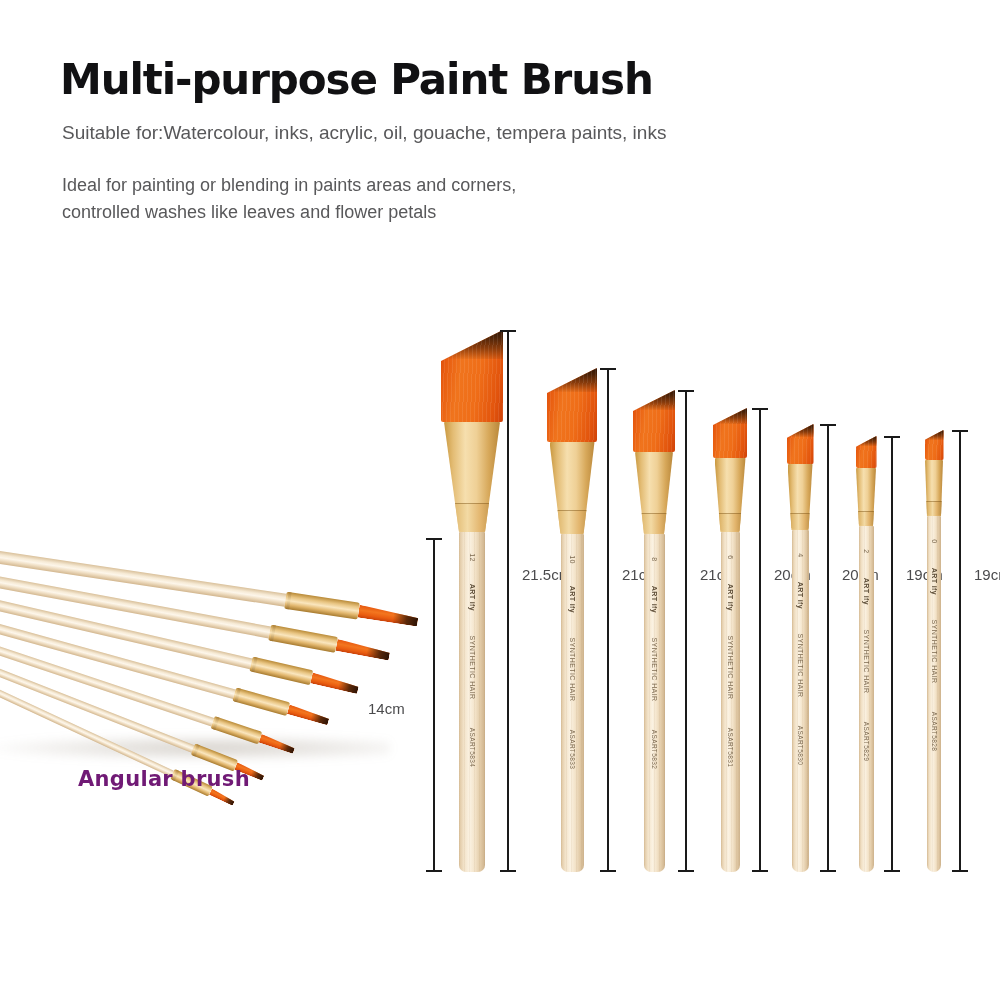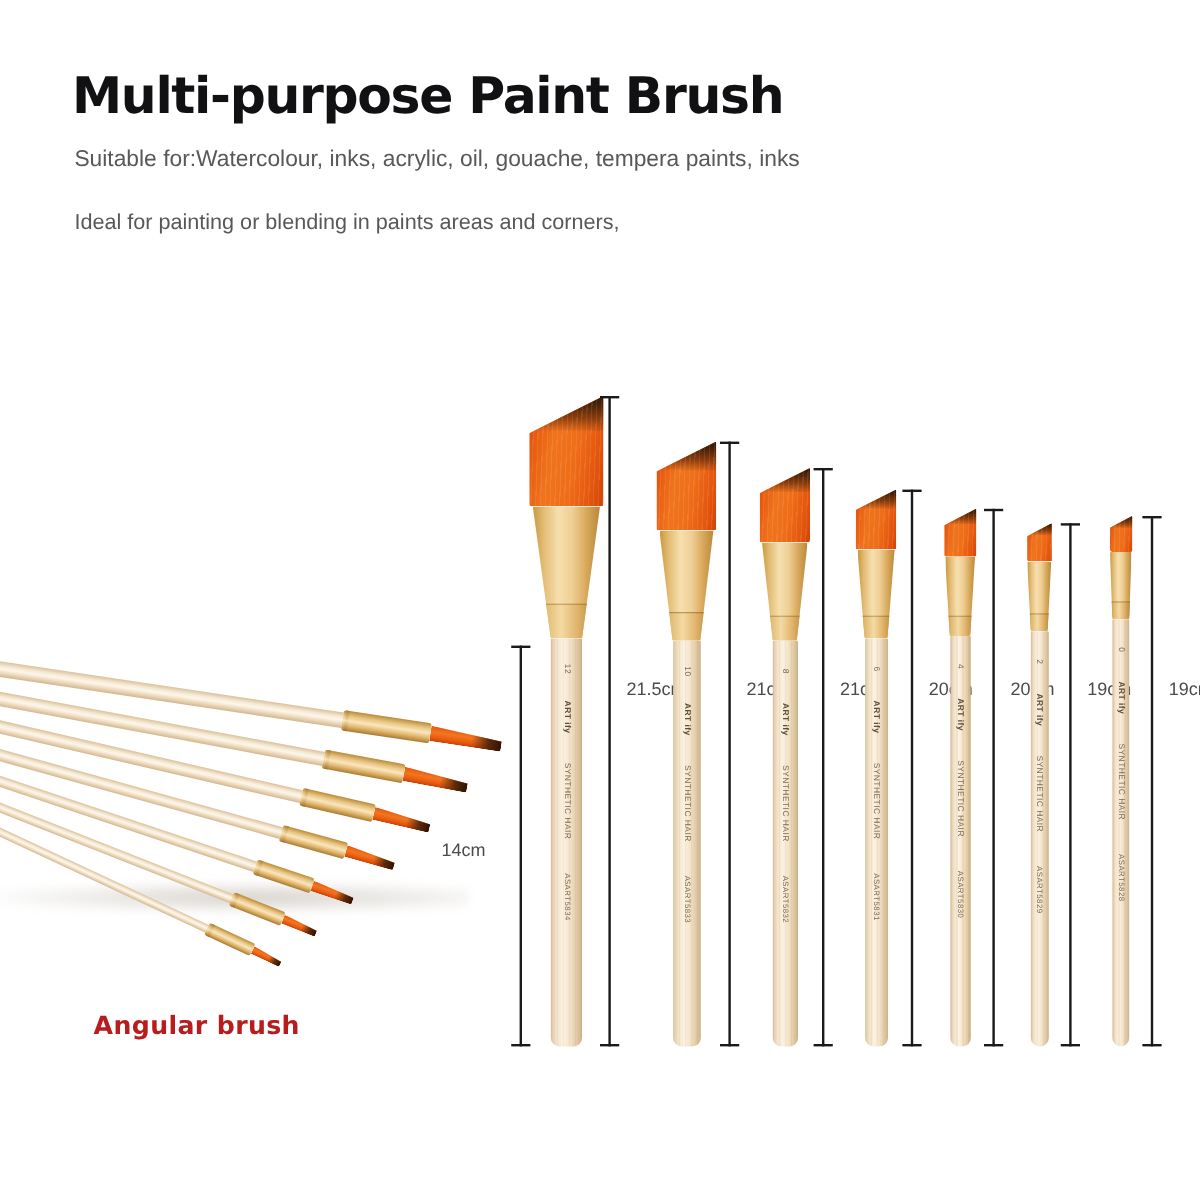--- a/index.html
+++ b/index.html
@@ -28,22 +28,22 @@
   }
   #desc{
     position:absolute;left:62px;top:172px;
     font-size:18px;color:#58585a;line-height:27px;
     font-family:"Liberation Sans", sans-serif;
   }
   #desc div{white-space:nowrap;}
 
   
   #caption{
-    position:absolute;left:78px;top:843px;
-    font-size:21px;font-weight:bold;color:#b91c1c;
+    position:absolute;left:78px;top:767px;
+    font-size:21px;font-weight:bold;color:#701a75;
     font-family:"DejaVu Sans", sans-serif;
     letter-spacing:.3px;
   }
 
   
   #lineup{position:absolute;left:0;top:0;width:1000px;height:1000px;}
 
   .brush{position:absolute;}
 
   
@@ -155,20 +155,21 @@
   }
 </style>
 </head>
 <body>
 
 <div id="header">
   <div id="title">Multi-purpose Paint Brush</div>
   <div id="subtitle">Suitable for:Watercolour, inks, acrylic, oil, gouache, tempera paints, inks</div>
   <div id="desc">
     <div>Ideal for painting or blending in paints areas and corners,</div>
+    <div>controlled washes like leaves and flower petals</div>
   </div>
 </div>
 
 <div id="lineup">
     <div class="brush" style="left: 0px; top: 0px;">
       <div class="bristles" style="left: 441px; top: 330px; width: 62px; height: 92px; clip-path: polygon(0% 31px, 100% 0%, 100% 100%, 0% 100%);"></div>
       <div class="ferrule" style="left: 444px; top: 422px; width: 56px; height: 110px; clip-path: polygon(0% 0%, 100% 0%, 73.2143% 100%, 26.7857% 100%);">
         <div class="ring"></div>
       </div>
       <div class="handle" style="left: 459px; top: 532px; width: 26px; height: 340px;">

